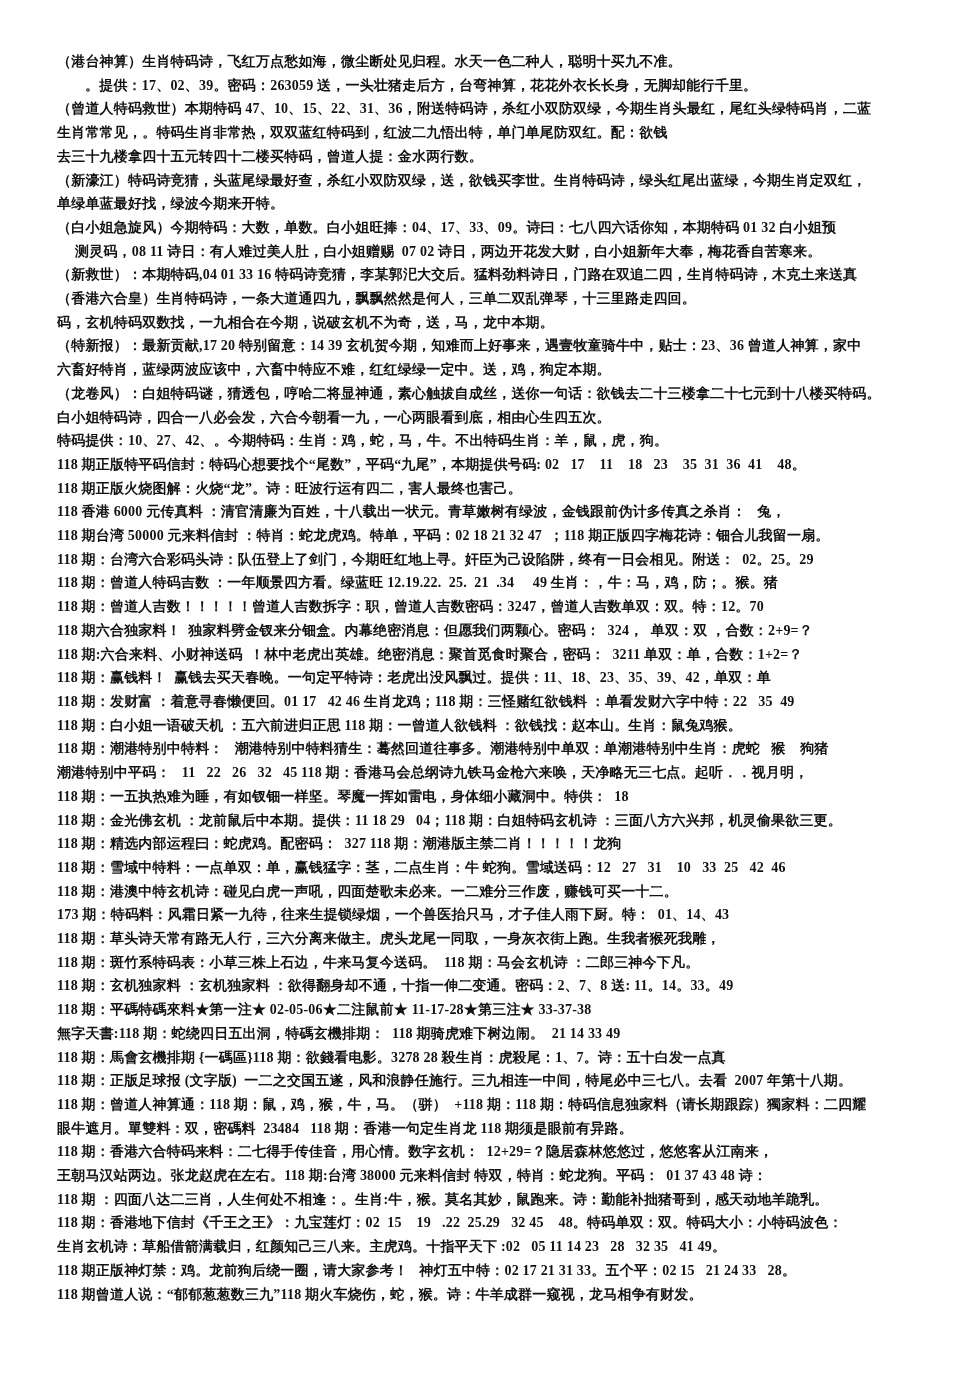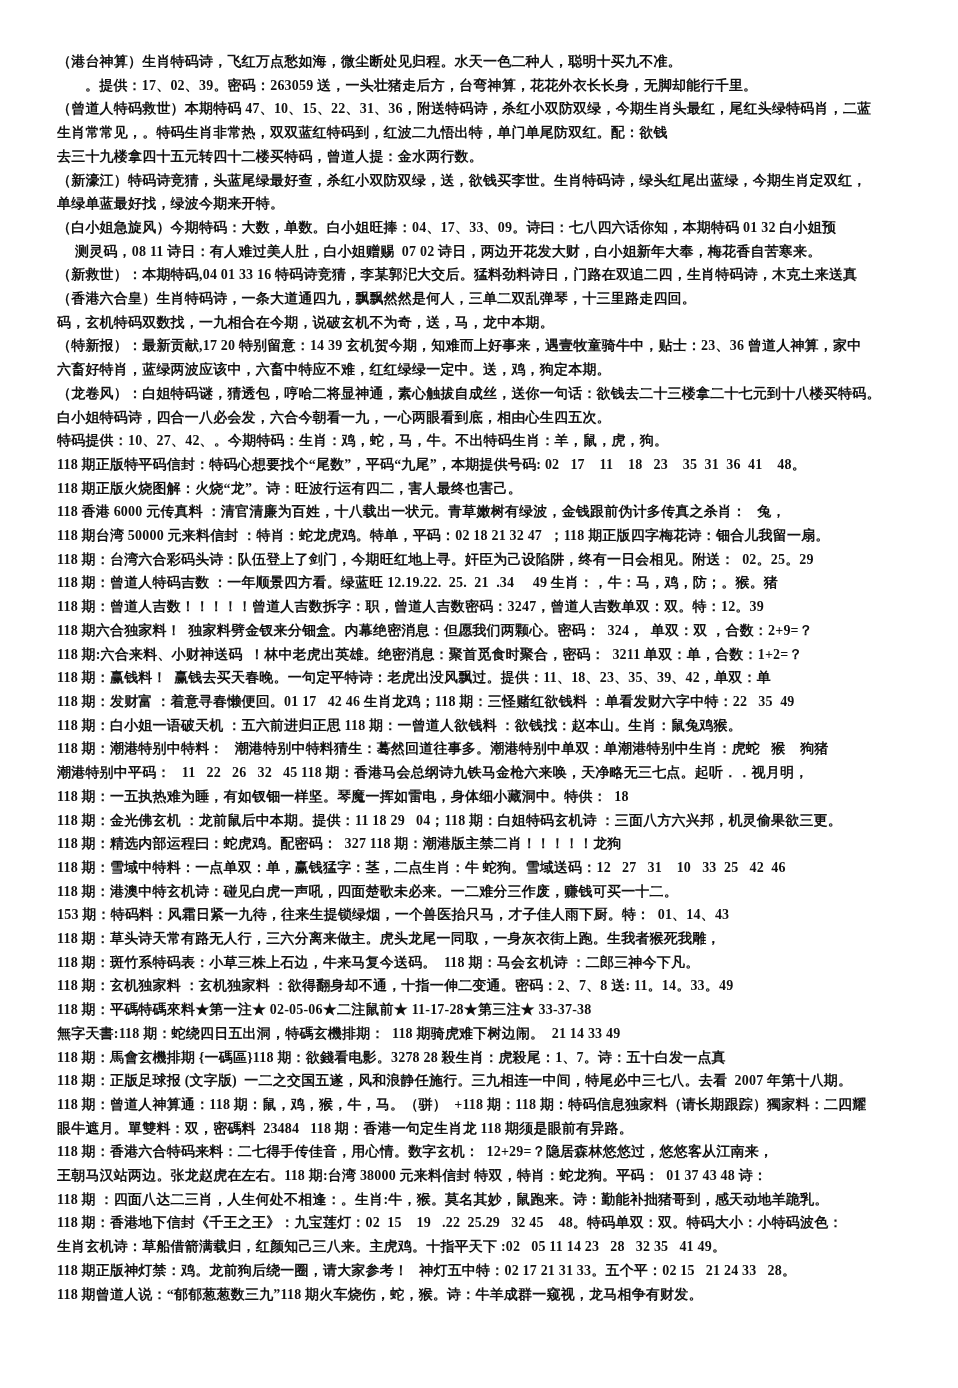--- a/index.html
+++ b/index.html
@@ -51,34 +51,34 @@
       <div class="line">六畜好特肖，蓝绿两波应该中，六畜中特应不难，红红绿绿一定中。送，鸡，狗定本期。</div>
       <div class="line">（龙卷风）：白姐特码谜，猜透包，哼哈二将显神通，素心触拔自成丝，送你一句话：欲钱去二十三楼拿二十七元到十八楼买特码。</div>
       <div class="line">白小姐特码诗，四合一八必会发，六合今朝看一九，一心两眼看到底，相由心生四五次。</div>
       <div class="line">特码提供：10、27、42、。今期特码：生肖：鸡，蛇，马，牛。不出特码生肖：羊，鼠，虎，狗。</div>
       <div class="line">118 期正版特平码信封：特码心想要找个“尾数”，平码“九尾”，本期提供号码: 02   17    11    18   23    35  31  36  41    48。</div>
       <div class="line">118 期正版火烧图解：火烧“龙”。诗：旺波行运有四二，害人最终也害己。</div>
       <div class="line">118 香港 6000 元传真料 ：清官清廉为百姓，十八载出一状元。青草嫩树有绿波，金钱跟前伪计多传真之杀肖：   兔，</div>
       <div class="line">118 期台湾 50000 元来料信封 ：特肖：蛇龙虎鸡。特单，平码：02 18 21 32 47  ；118 期正版四字梅花诗：钿合儿我留一扇。</div>
       <div class="line">118 期：台湾六合彩码头诗：队伍登上了剑门，今期旺红地上寻。奸臣为己设陷阱，终有一日会相见。附送：  02。25。29</div>
       <div class="line">118 期：曾道人特码吉数 ：一年顺景四方看。绿蓝旺 12.19.22.  25.  21  .34     49 生肖：，牛：马，鸡，防；。猴。猪</div>
-      <div class="line">118 期：曾道人吉数！！！！！曾道人吉数拆字：职，曾道人吉数密码：3247，曾道人吉数单双：双。特：12。39</div>
+      <div class="line">118 期：曾道人吉数！！！！！曾道人吉数拆字：职，曾道人吉数密码：3247，曾道人吉数单双：双。特：12。70</div>
       <div class="line">118 期六合独家料！  独家料劈金钗来分钿盒。内幕绝密消息：但愿我们两颗心。密码：  324，  单双：双 ，合数：2+9=？</div>
       <div class="line">118 期:六合来料、小财神送码  ！林中老虎出英雄。绝密消息：聚首觅食时聚合，密码：  3211 单双：单，合数：1+2=？</div>
       <div class="line">118 期：赢钱料！  赢钱去买天春晚。一句定平特诗：老虎出没风飘过。提供：11、18、23、35、39、42，单双：单</div>
       <div class="line">118 期：发财富 ：着意寻春懒便回。01 17   42 46 生肖龙鸡；118 期：三怪赌红欲钱料 ：单看发财六字中特：22   35  49</div>
       <div class="line">118 期：白小姐一语破天机 ：五六前进归正思 118 期：一曾道人欲钱料 ：欲钱找：赵本山。生肖：鼠兔鸡猴。</div>
       <div class="line">118 期：潮港特别中特料：   潮港特别中特料猜生：蓦然回道往事多。潮港特别中单双：单潮港特别中生肖：虎蛇   猴    狗猪</div>
       <div class="line">潮港特别中平码：   11   22   26   32   45 118 期：香港马会总纲诗九铁马金枪六来唤，天净略无三七点。起听．．视月明，</div>
       <div class="line">118 期：一五执热难为睡，有如钗钿一样坚。琴魔一挥如雷电，身体细小藏洞中。特供：  18</div>
       <div class="line">118 期：金光佛玄机 ：龙前鼠后中本期。提供：11 18 29   04；118 期：白姐特码玄机诗 ：三面八方六兴邦，机灵偷果欲三更。</div>
       <div class="line">118 期：精选内部运程曰：蛇虎鸡。配密码：  327 118 期：潮港版主禁二肖！！！！！龙狗</div>
       <div class="line">118 期：雪域中特料：一点单双：单，赢钱猛字：茎，二点生肖：牛 蛇狗。雪域送码：12   27   31    10   33  25   42  46</div>
       <div class="line">118 期：港澳中特玄机诗：碰见白虎一声吼，四面楚歌未必来。一二难分三作废，赚钱可买一十二。</div>
-      <div class="line">153 期：特码料：风霜日紧一九待，往来生提锁绿烟，一个兽医抬只马，才子佳人雨下厨。特：  01、14、43</div>
+      <div class="line">173 期：特码料：风霜日紧一九待，往来生提锁绿烟，一个兽医抬只马，才子佳人雨下厨。特：  01、14、43</div>
       <div class="line">118 期：草头诗天常有路无人行，三六分离来做主。虎头龙尾一同取，一身灰衣街上跑。生我者猴死我雕，</div>
       <div class="line">118 期：斑竹系特码表：小草三株上石边，牛来马复今送码。  118 期：马会玄机诗 ：二郎三神今下凡。</div>
       <div class="line">118 期：玄机独家料 ：玄机独家料 ：欲得翻身却不通，十指一伸二变通。密码：2、7、8 送: 11。14。33。49</div>
       <div class="line">118 期：平碼特碼來料★第一注★ 02-05-06★二注鼠前★ 11-17-28★第三注★ 33-37-38</div>
       <div class="line">無字天書:118 期：蛇绕四日五出洞，特碼玄機排期：  118 期骑虎难下树边闹。  21 14 33 49</div>
       <div class="line">118 期：馬會玄機排期 {一碼區}118 期：欲錢看电影。3278 28 殺生肖：虎殺尾：1、7。诗：五十白发一点真</div>
       <div class="line">118 期：正版足球报 (文字版)  一二之交国五遂，风和浪静任施行。三九相连一中间，特尾必中三七八。去看  2007 年第十八期。</div>
       <div class="line">118 期：曾道人神算通：118 期：鼠，鸡，猴，牛，马。（骈）  +118 期：118 期：特码信息独家料（请长期跟踪）獨家料：二四耀</div>
       <div class="line">眼牛遮月。單雙料：双，密碼料  23484   118 期：香港一句定生肖龙 118 期须是眼前有异路。</div>
       <div class="line">118 期：香港六合特码来料：二七得手传佳音，用心情。数字玄机：  12+29=？隐居森林悠悠过，悠悠客从江南来，</div>

